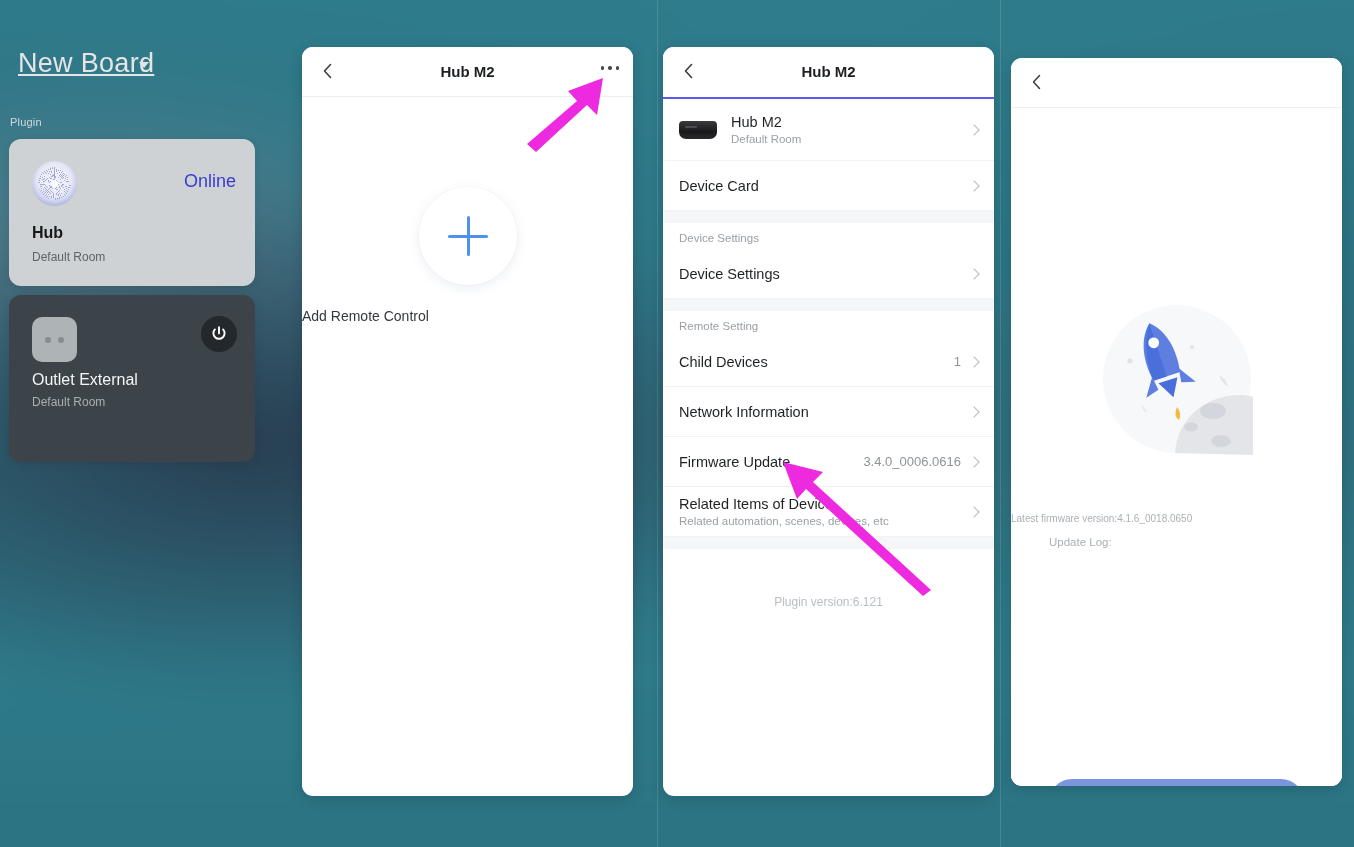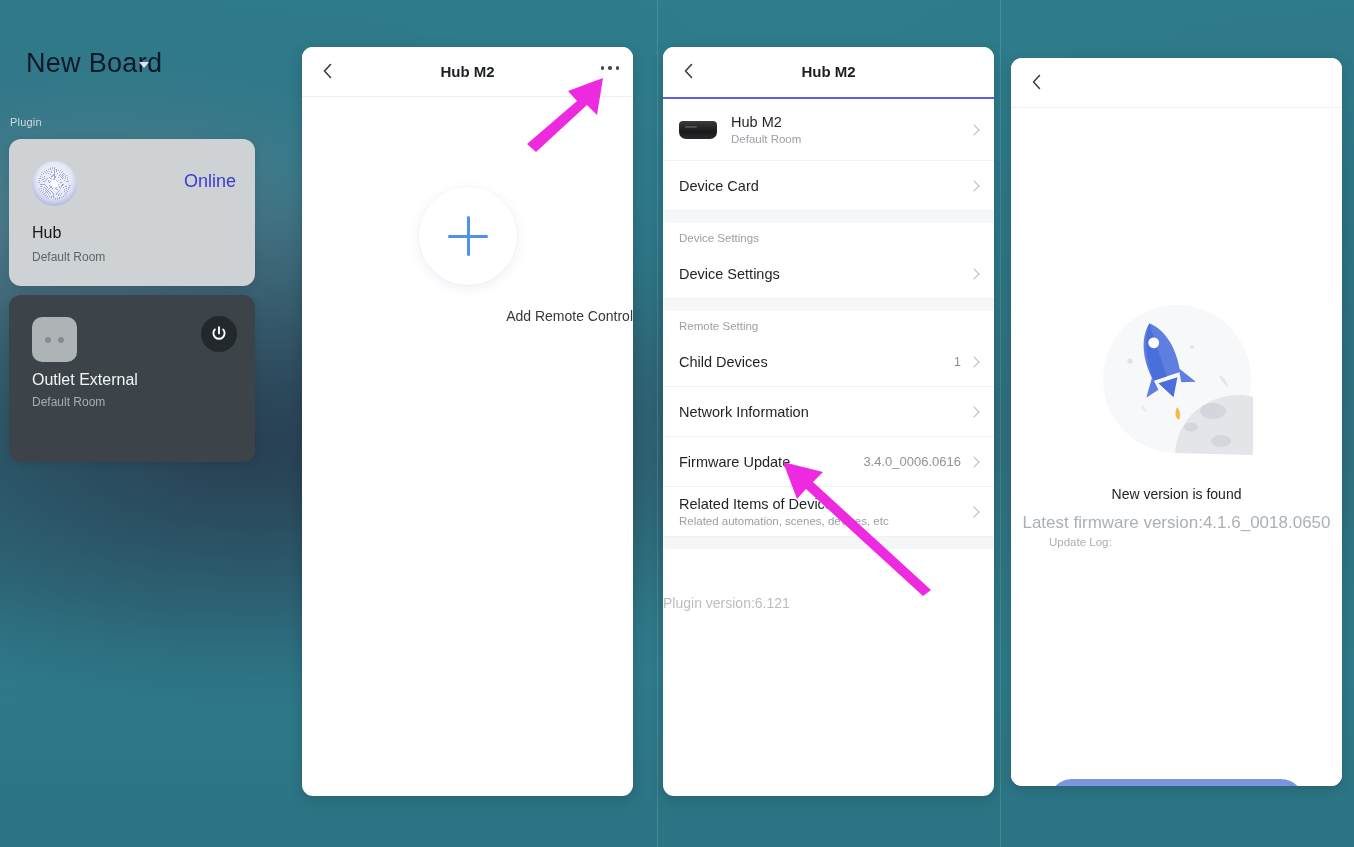--- a/index.html
+++ b/index.html
@@ -27,23 +27,24 @@
   
   .bg-divider {
     position: absolute; top: 0; bottom: 0; width: 1px;
     background: rgba(255,255,255,0.13);
   }
   
   #board {
     position: absolute; left: 0; top: 0; width: 657px; height: 847px;
   }
   #board-title {
-    position: absolute; left: 26px; top: 48px;
-    font-size: 27px; color: #0f172a; letter-spacing: .3px;
+    position: absolute; left: 18px; top: 48px;
+    font-size: 27px; color: #e5e5e5; letter-spacing: .3px;
     font-weight: 400;
+    text-decoration: underline;
   }
   #board-caret {
     position: absolute; left: 139px; top: 62px;
     width: 0; height: 0;
     border-left: 5px solid transparent;
     border-right: 5px solid transparent;
     border-top: 6px solid #dfe6e8;
   }
   #device-label {
     position: absolute; left: 10px; top: 116px;
@@ -92,21 +93,21 @@
     font-size: 18px; color: #3b3bd2; font-weight: 500;
   }
   #outlet-power {
     position: absolute; right: 18px; top: 21px;
     width: 36px; height: 36px; border-radius: 50%;
     background: #22282c;
   }
   #outlet-power svg { position: absolute; left: 8px; top: 8px; }
   .dev-name { position: absolute; left: 23px; font-size: 16px; }
   .dev-room { position: absolute; left: 23px; font-size: 12px; }
-  #card-hub .dev-name { top: 85px; color: #17181a; font-weight: 400; }
+  #card-hub .dev-name { top: 85px; color: #17181a; font-weight: 700; }
   #card-hub .dev-room { top: 111px; color: #5e6469; }
   #card-outlet .dev-name { top: 76px; color: #f3f5f6; font-weight: 400; }
   #card-outlet .dev-room { top: 100px; color: #a8aeb2; }
   
   .panel {
     position: absolute; background: #ffffff;
     border-radius: 11px; overflow: hidden;
     box-shadow: 0 3px 14px rgba(0,0,0,.16);
   }
   #panel2 { left: 302px; top: 47px; width: 331px; height: 749px; }
@@ -128,21 +129,21 @@
   }
   .nav-more {
     position: absolute; right: 14px; top: 19px;
     display: flex; gap: 4px; cursor: pointer;
   }
   .nav-more i { width: 3.5px; height: 3.5px; border-radius: 50%; background: #44484c; display: block; }
   .progressbar { height: 2px; background: #5b5bec; width: 100%; }
 
   
   #add-remote {
-    position: absolute; left: 0; right: 0; top: 140px; text-align: right;
+    position: absolute; left: 0; right: 0; top: 140px; text-align: left;
   }
   #add-remote-circle {
     width: 98px; height: 98px; border-radius: 50%;
     margin: 0 auto;
     background: #ffffff;
     box-shadow: 0 0 0 1px rgba(0,0,0,.015), 0 3px 12px rgba(100,120,160,.13);
     position: relative;
   }
   #add-remote-circle .pv, #add-remote-circle .ph {
     position: absolute; background: #4f93e8; border-radius: 2px;
@@ -180,36 +181,36 @@
   #hub-thumb:after {
     content: ""; position: absolute; left: 6px; top: 5px; width: 12px; height: 2px;
     background: rgba(255,255,255,.18); border-radius: 1px;
   }
   #remove-accessory {
     text-align: center; padding: 16px 0; background: #fff;
     font-size: 14px; color: #f04b4b; cursor: pointer;
     border-bottom: 1px solid #f0f2f4;
   }
   #plugin-version {
-    margin-top: 46px; font-size: 14px; color: #b9bec2;
+    text-align: center; margin-top: 46px; font-size: 12px; color: #b9bec2;
   }
 
   
   #fw-body { position: relative; height: 678px; background: #fff; }
   #rocket-wrap {
     position: absolute; left: 50%; top: 195px; transform: translateX(-50%);
     width: 152px; height: 152px;
   }
   #fw-headline {
     position: absolute; left: 0; right: 0; top: 378px;
     text-align: center; font-size: 14px; color: #202326;
   }
   #fw-latest {
     position: absolute; left: 0; right: 0; top: 405px;
-    text-align: center; font-size: 17px; color: #aab0b5;
+    text-align: left; font-size: 10px; color: #aab0b5;
   }
   #fw-log-title {
     position: absolute; left: 38px; top: 428px; font-size: 11.5px; color: #aab0b5;
   }
   #fw-log-body {
     position: absolute; left: 38px; right: 34px; top: 447px;
     font-size: 11.5px; color: #aab0b5; line-height: 1.55;
   }
   #upgrade-btn {
     position: absolute; left: 38px; right: 38px; top: 671px; height: 46px;
@@ -391,21 +392,20 @@
             <path d="M62 18 C52 30 47 52 48 74 L62 74 Z" fill="#4a6fdd"></path>
             <path d="M48 70 L36 88 L50 84 Z" fill="#5f7fe0"></path>
             <path d="M76 70 L88 88 L74 84 Z" fill="#5f7fe0"></path>
             <path d="M52 78 L62 96 L72 78 Z" fill="#4a6fdd"></path>
             <circle cx="60" cy="38" r="5.4" fill="#ffffff"></circle>
           </g>
           <path d="M76 104 q5 6 2 13 q-6 -4 -2 -13Z" fill="#f5b942"></path>
         </svg>
       </div>
 
-      <div id="fw-headline">New version is found</div>
       <div id="fw-latest">Latest firmware version:4.1.6_0018.0650</div>
       <div id="fw-log-title">Update Log:</div>
 
       <button id="upgrade-btn">Upgrade</button>
     </div>
   </div>
 
   <svg class="arrow" style="left:505px; top:60px;" width="130" height="100" viewBox="0 0 130 100">
     <g fill="#ee2ae0">
       <path d="M22 84 L72 41 L63 31 L98 18 L92 55 L82 45 L31 92 Z"></path>

